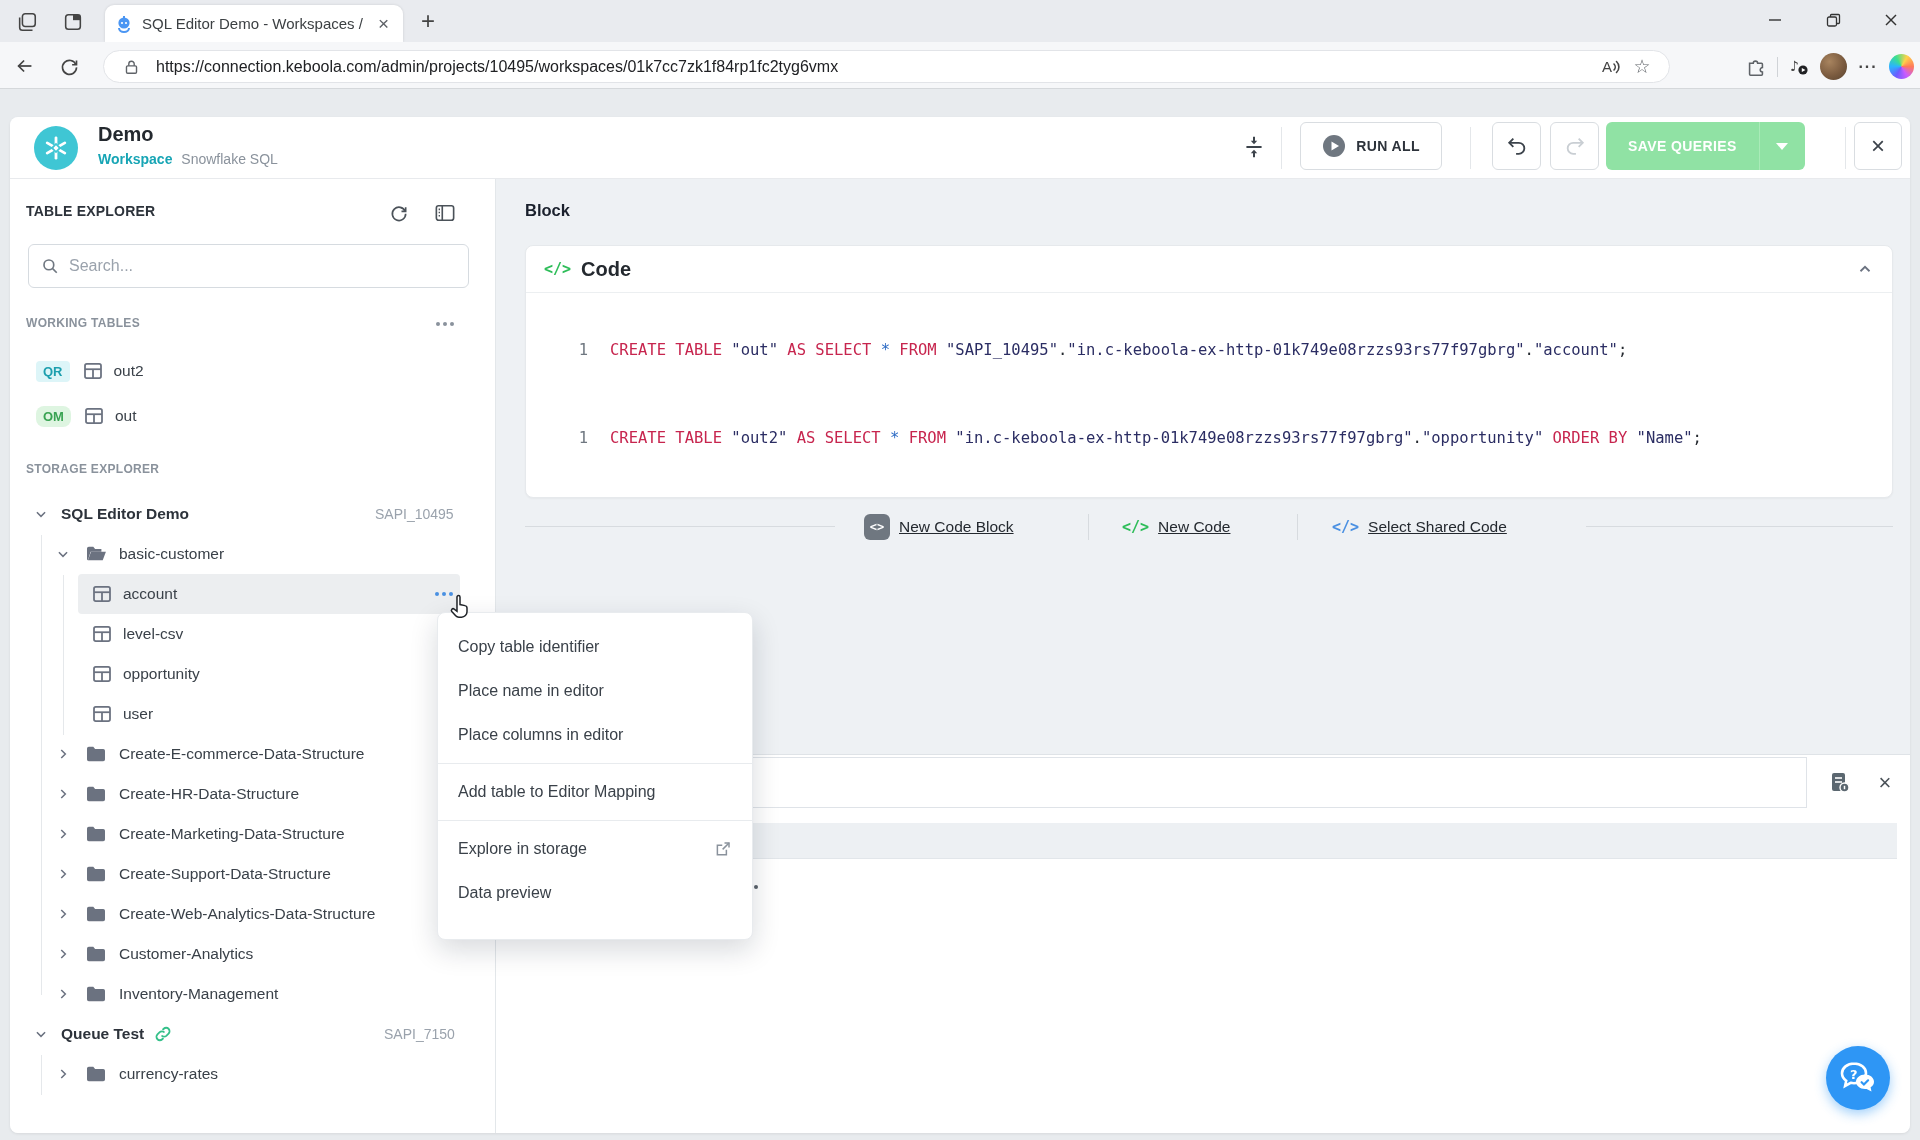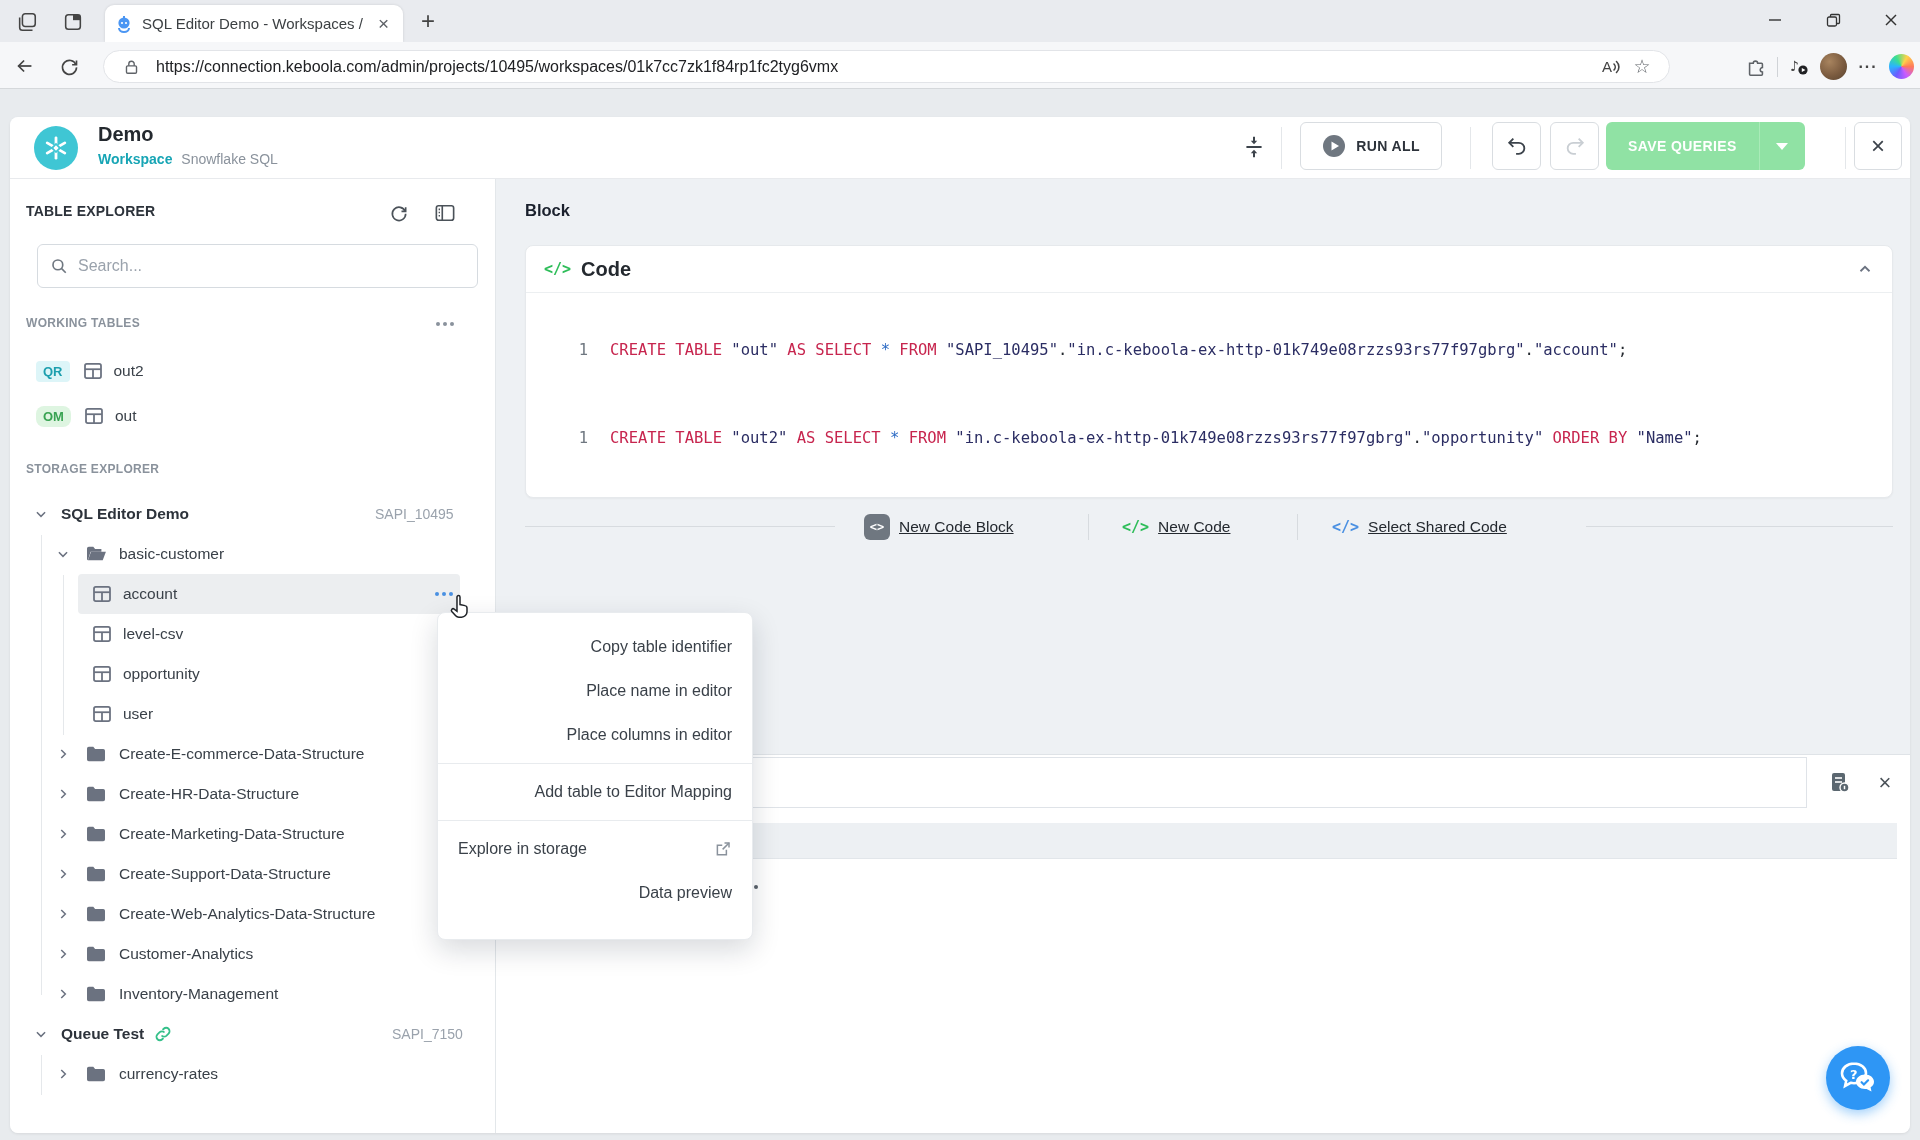--- a/index.html
+++ b/index.html
@@ -55,21 +55,21 @@
   .save-caret { background:#90e2a4; border-left:1px solid #a9ebb8; border-radius:0 6px 6px 0; width:46px;
     display:flex; align-items:center; justify-content:center; }
   .caret-down { width:0; height:0; border-left:6px solid transparent; border-right:6px solid transparent; border-top:7px solid #fff; }
   .xbtn { left:1844px; width:48px; font-size:24px; color:#3c434b; }
 
   
   .sidebar { position:absolute; left:0; top:62px; width:486px; height:954px; background:#fff; border-right:1px solid #e3e7ea; }
   .sb-label { position:absolute; font-size:14px; font-weight:700; color:#2d333b; letter-spacing:.2px; }
   .sb-sub { position:absolute; font-size:12px; font-weight:600; color:#8a929c; letter-spacing:.3px; }
   .sb-iconbtn { position:absolute; width:26px; height:26px; display:flex; align-items:center; justify-content:center; }
-  .search { position:absolute; left:27px; top:65px; width:441px; height:44px; border:1px solid #d6dbe0; border-radius:6px;
+  .search { position:absolute; left:18px; top:65px; width:441px; height:44px; border:1px solid #d6dbe0; border-radius:6px;
     background:#fff; display:flex; align-items:center; padding:0 12px; gap:10px; }
   .search input { border:0; outline:0; font-size:16px; color:#3a4149; width:100%; font-family:"Liberation Sans",sans-serif; }
   .search input::placeholder { color:#9aa2ac; }
   .row { position:absolute; height:40px; display:flex; align-items:center; }
   .wt-badge { font-size:13px; font-weight:700; padding:3px 7px; border-radius:4px; margin-right:14px; }
   .wt-name, .tree-name { font-size:15.5px; color:#3a4149; margin-left:12px; white-space:nowrap; }
   .proj-name { font-size:15.5px; font-weight:600; color:#2d333b; margin-left:12px; }
   .tag { position:absolute; font-size:14px; color:#9aa2ac; }
   .chev { display:flex; align-items:center; justify-content:center; width:16px; }
   .hl { position:absolute; left:68px; width:382px; height:40px; background:#eceef0; border-radius:4px; }
@@ -103,21 +103,21 @@
   .preview-panel { position:absolute; left:486px; top:637px; width:1414px; height:379px; background:#fff; border-top:1px solid #dfe3e7; }
   .pv-input { position:absolute; left:15px; top:2px; width:1296px; height:51px; background:#fff;
     border:1px solid #dfe3e8; border-left:none; }
   .pv-iconbtn { position:absolute; top:13px; width:34px; height:30px; display:flex; align-items:center; justify-content:center; }
   .pv-band { position:absolute; left:17px; top:68px; width:1384px; height:36px; background:#edf0f3; border-bottom:1px solid #e2e6ea; }
   .pv-dot { position:absolute; left:258px; top:130px; width:4px; height:4px; border-radius:50%; background:#5a626b; }
 
   
   .ctx-menu { position:absolute; left:437px; top:612px; width:316px; height:328px; background:#fff;
     border:1px solid #e8ebee; border-radius:8px; box-shadow:0 10px 28px rgba(15,23,42,.16); z-index:50; padding-top:12px; }
-  .ctx-item { height:44px; display:flex; align-items:center; padding:0 20px; font-size:16px; color:#3a4149;justify-content:flex-end; }
+  .ctx-item { height:44px; display:flex; align-items:center; padding:0 20px; font-size:16px; color:#3a4149; }
   .ctx-item .grow { flex:1; }
   .ctx-sep { height:1px; background:#e8ebee; margin:6px 0; }
 
   
   .chat-fab { position:absolute; left:1826px; top:1046px; width:64px; height:64px; border-radius:50%;
     background:#2e96f5; display:flex; align-items:center; justify-content:center;
     box-shadow:0 4px 12px rgba(46,150,245,.45); z-index:40; }
   .cursor { position:absolute; left:447px; top:594px; z-index:60; }
 </style>
 </head>
@@ -510,21 +510,21 @@
             </svg>
         </span>
         <span class="proj-name">Queue Test</span>
         <span style="margin-left:10px; display:flex;">
           <svg width="18" height="18" viewBox="0 0 24 24" fill="none" stroke="#35c08a" stroke-width="2.4">
             <path d="M10 14a4.5 4.5 0 0 0 6.4.4l3-3a4.5 4.5 0 0 0-6.4-6.4l-1.6 1.6"></path>
             <path d="M14 10a4.5 4.5 0 0 0-6.4-.4l-3 3a4.5 4.5 0 0 0 6.4 6.4l1.6-1.6"></path>
           </svg>
         </span>
       </div>
-      <div class="tag" style="left:382px; top:847px;">SAPI_7150</div>
+      <div class="tag" style="left:374px; top:847px;">SAPI_7150</div>
 
       <div class="row" style="left:45px; top:875px;">
         <span class="chev">
             <svg width="14" height="14" viewBox="0 0 24 24" fill="none" stroke="#6b7280" stroke-width="2.6">
               <polyline points="9,5 16,12 9,19"></polyline>
             </svg>
           </span>
         <span style="margin-left:14px; display:flex;">
             <svg width="22" height="18" viewBox="0 0 24 20">
               <path d="M2 4a2 2 0 0 1 2-2h5l2 2.5h9a2 2 0 0 1 2 2V16a2 2 0 0 1-2 2H4a2 2 0 0 1-2-2z" fill="#6b7280"></path>

